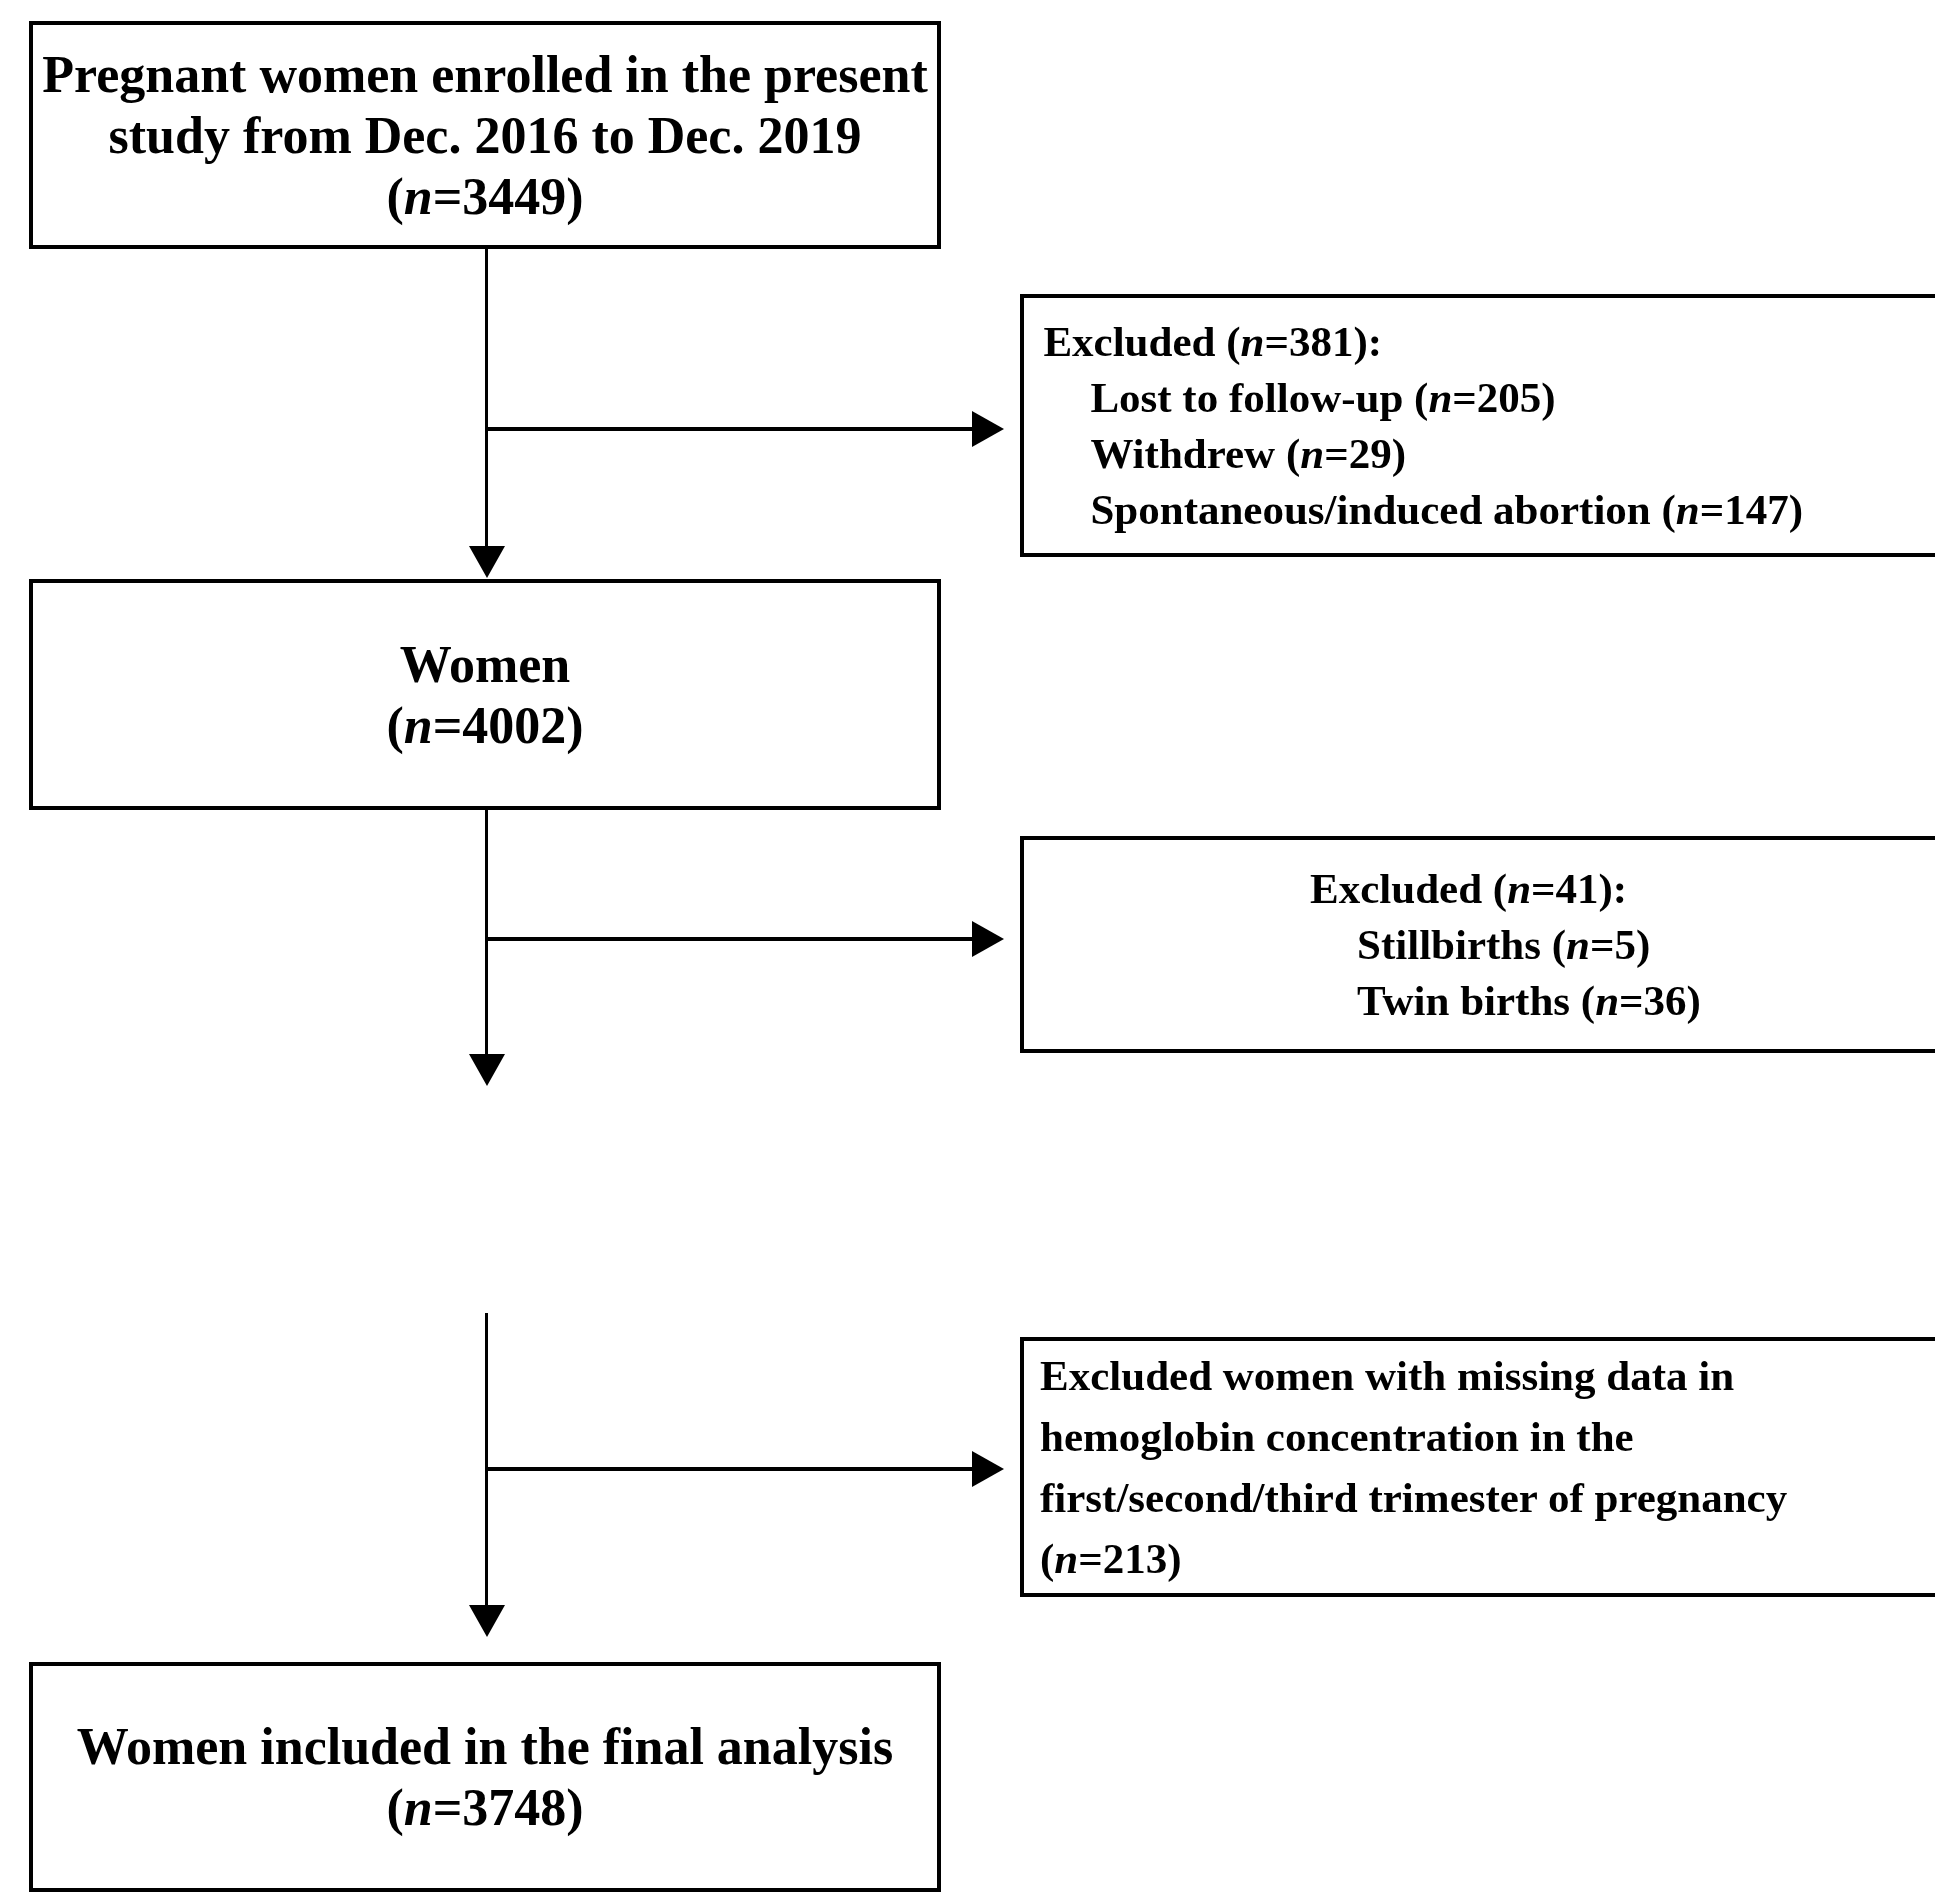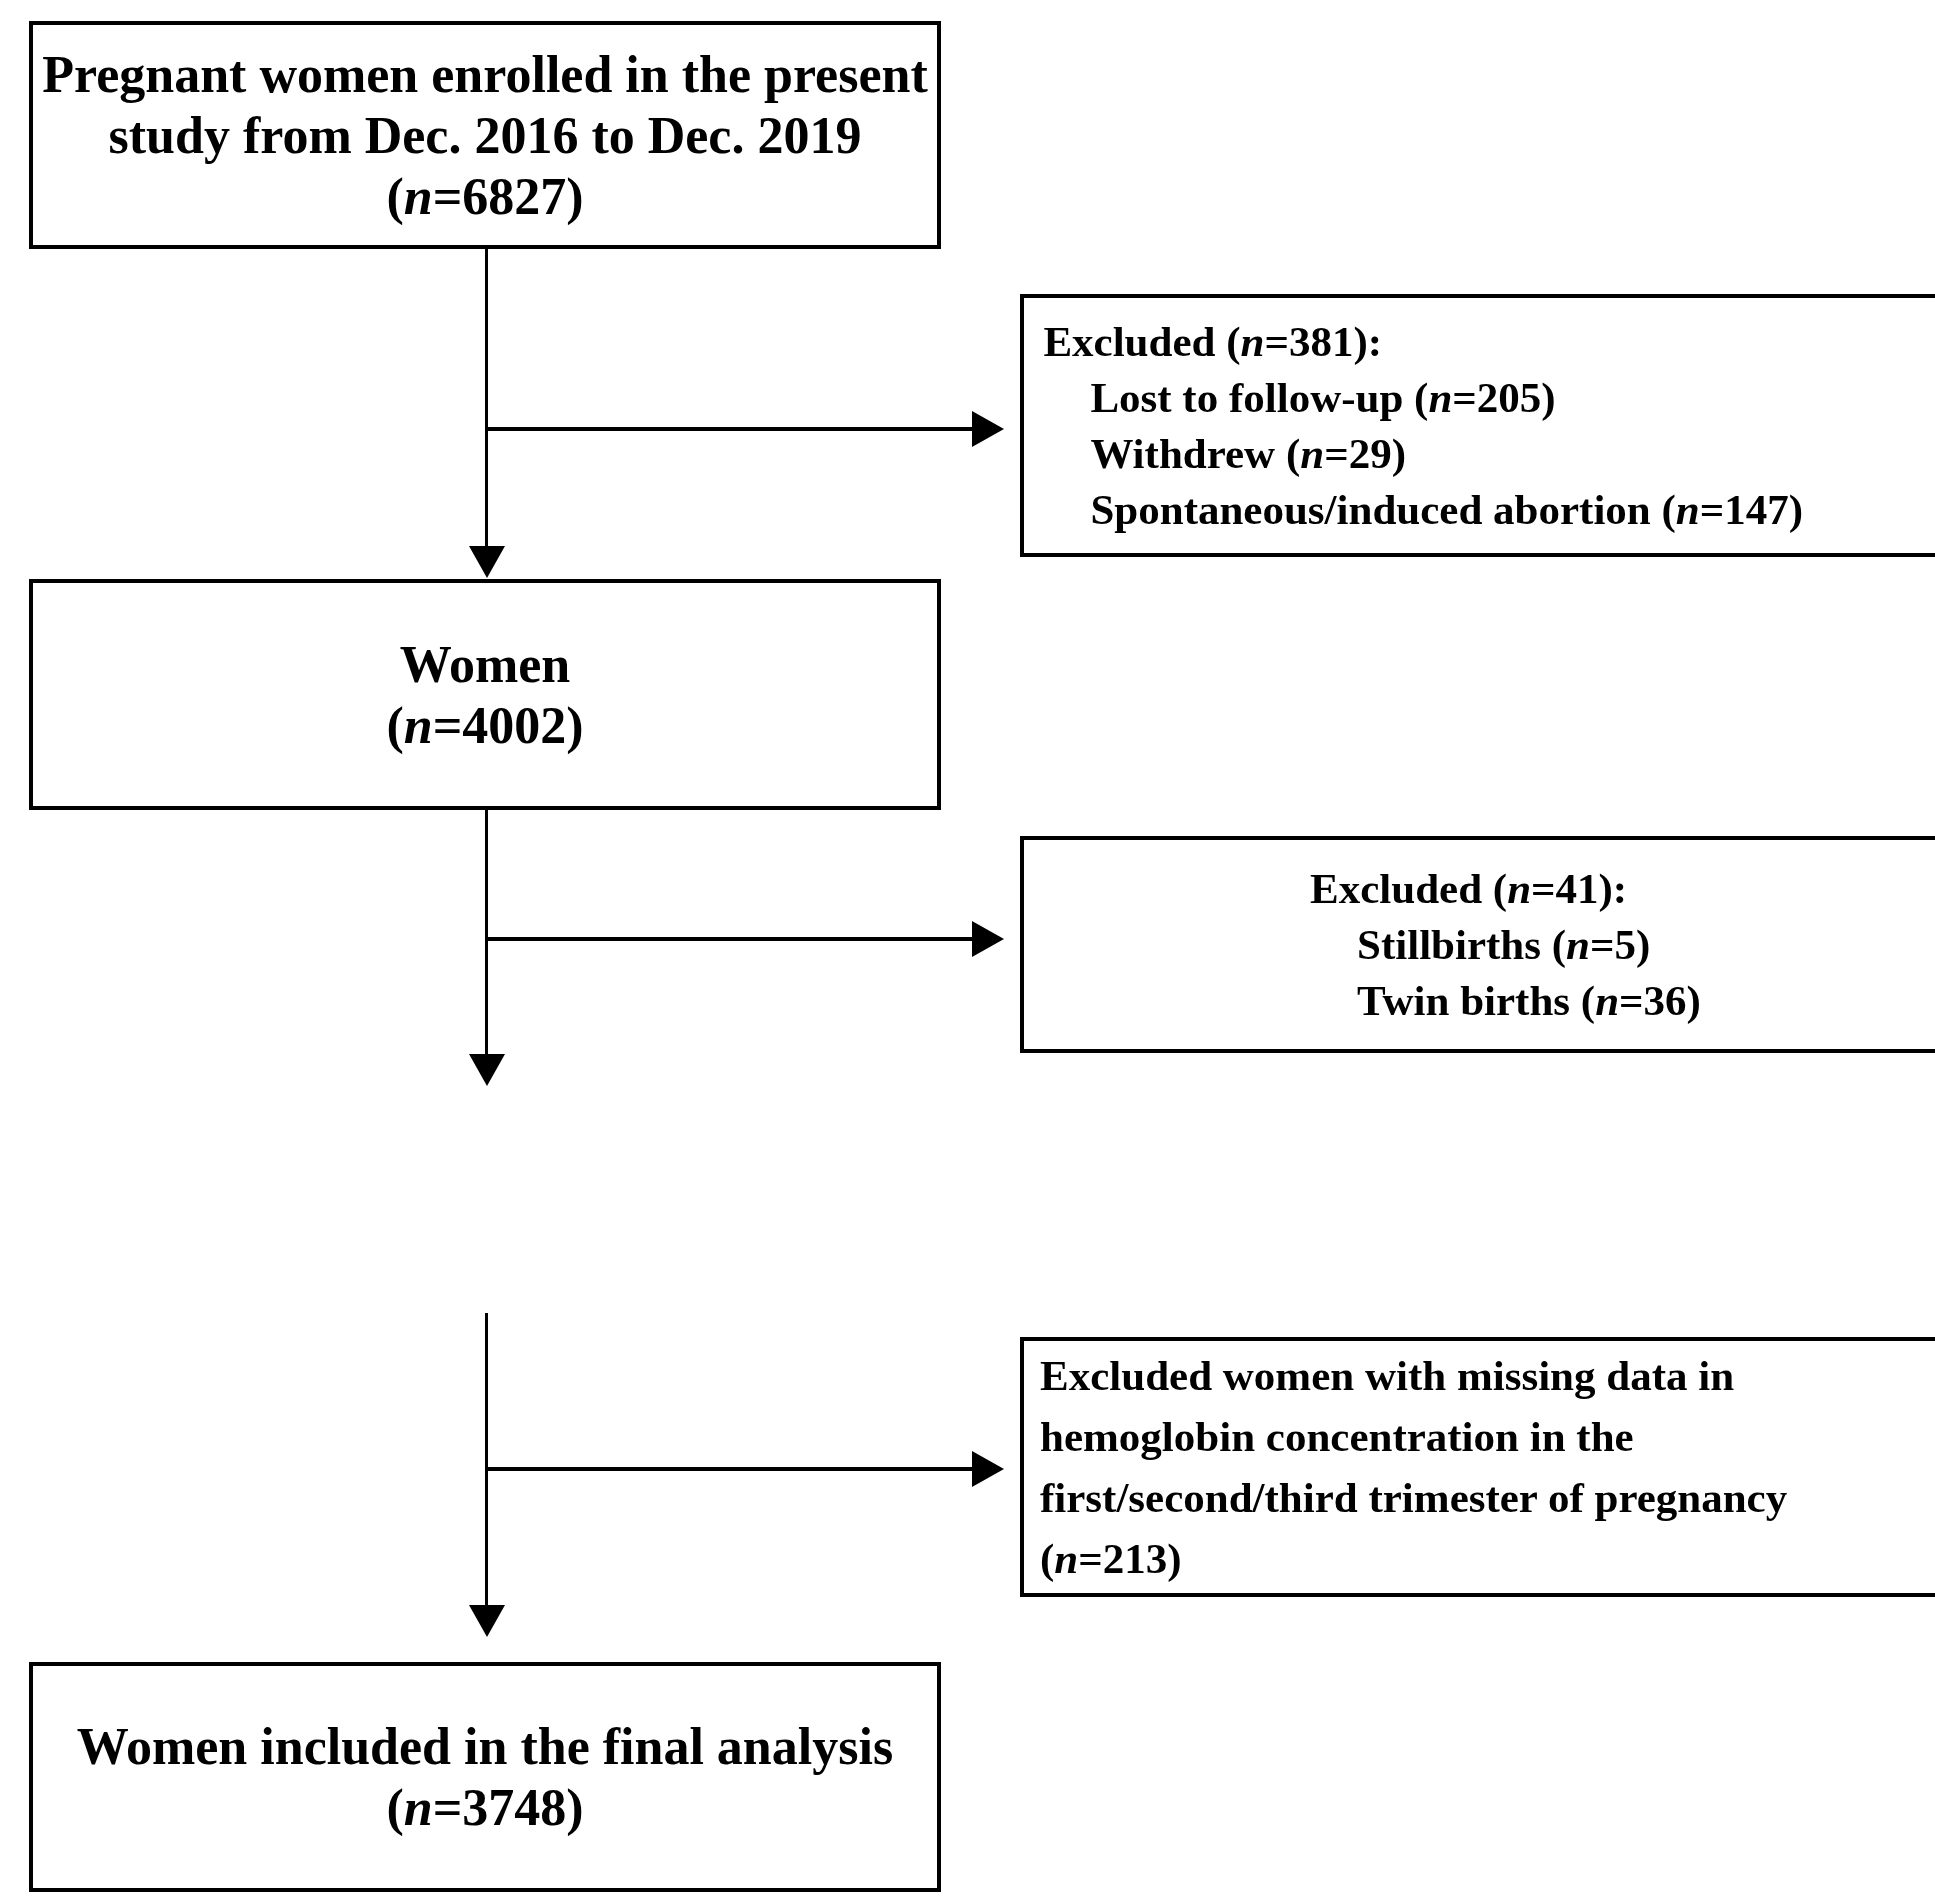--- a/index.html
+++ b/index.html
@@ -70,21 +70,21 @@
   .nvar { font-style:italic; }
 </style>
 </head>
 <body>
 
 <div class="canvas">
 
   <div class="box main-box" id="box-enrolled">
     <div><span>Pregnant women enrolled in the present</span><i class="nvar"></i><span></span></div>
     <div><span>study from Dec. 2016 to Dec. 2019</span><i class="nvar"></i><span></span></div>
-    <div><span>(</span><i class="nvar">n</i><span>=6827)</span></div>
+    <div><span>(</span><i class="nvar">n</i><span>=3449)</span></div>
   </div>
 
   <div class="vline" id="v1"></div>
   <div class="arrow-down" id="a1"></div>
   <div class="hline" id="h1"></div>
   <div class="arrow-right" id="ar1"></div>
 
   <div class="box side-box" id="box-ex1">
     <div><span>Excluded (</span><i class="nvar">n</i><span>=381):</span></div>
     <div class="indent"><span>Lost to follow-up (</span><i class="nvar">n</i><span>=205)</span></div>

